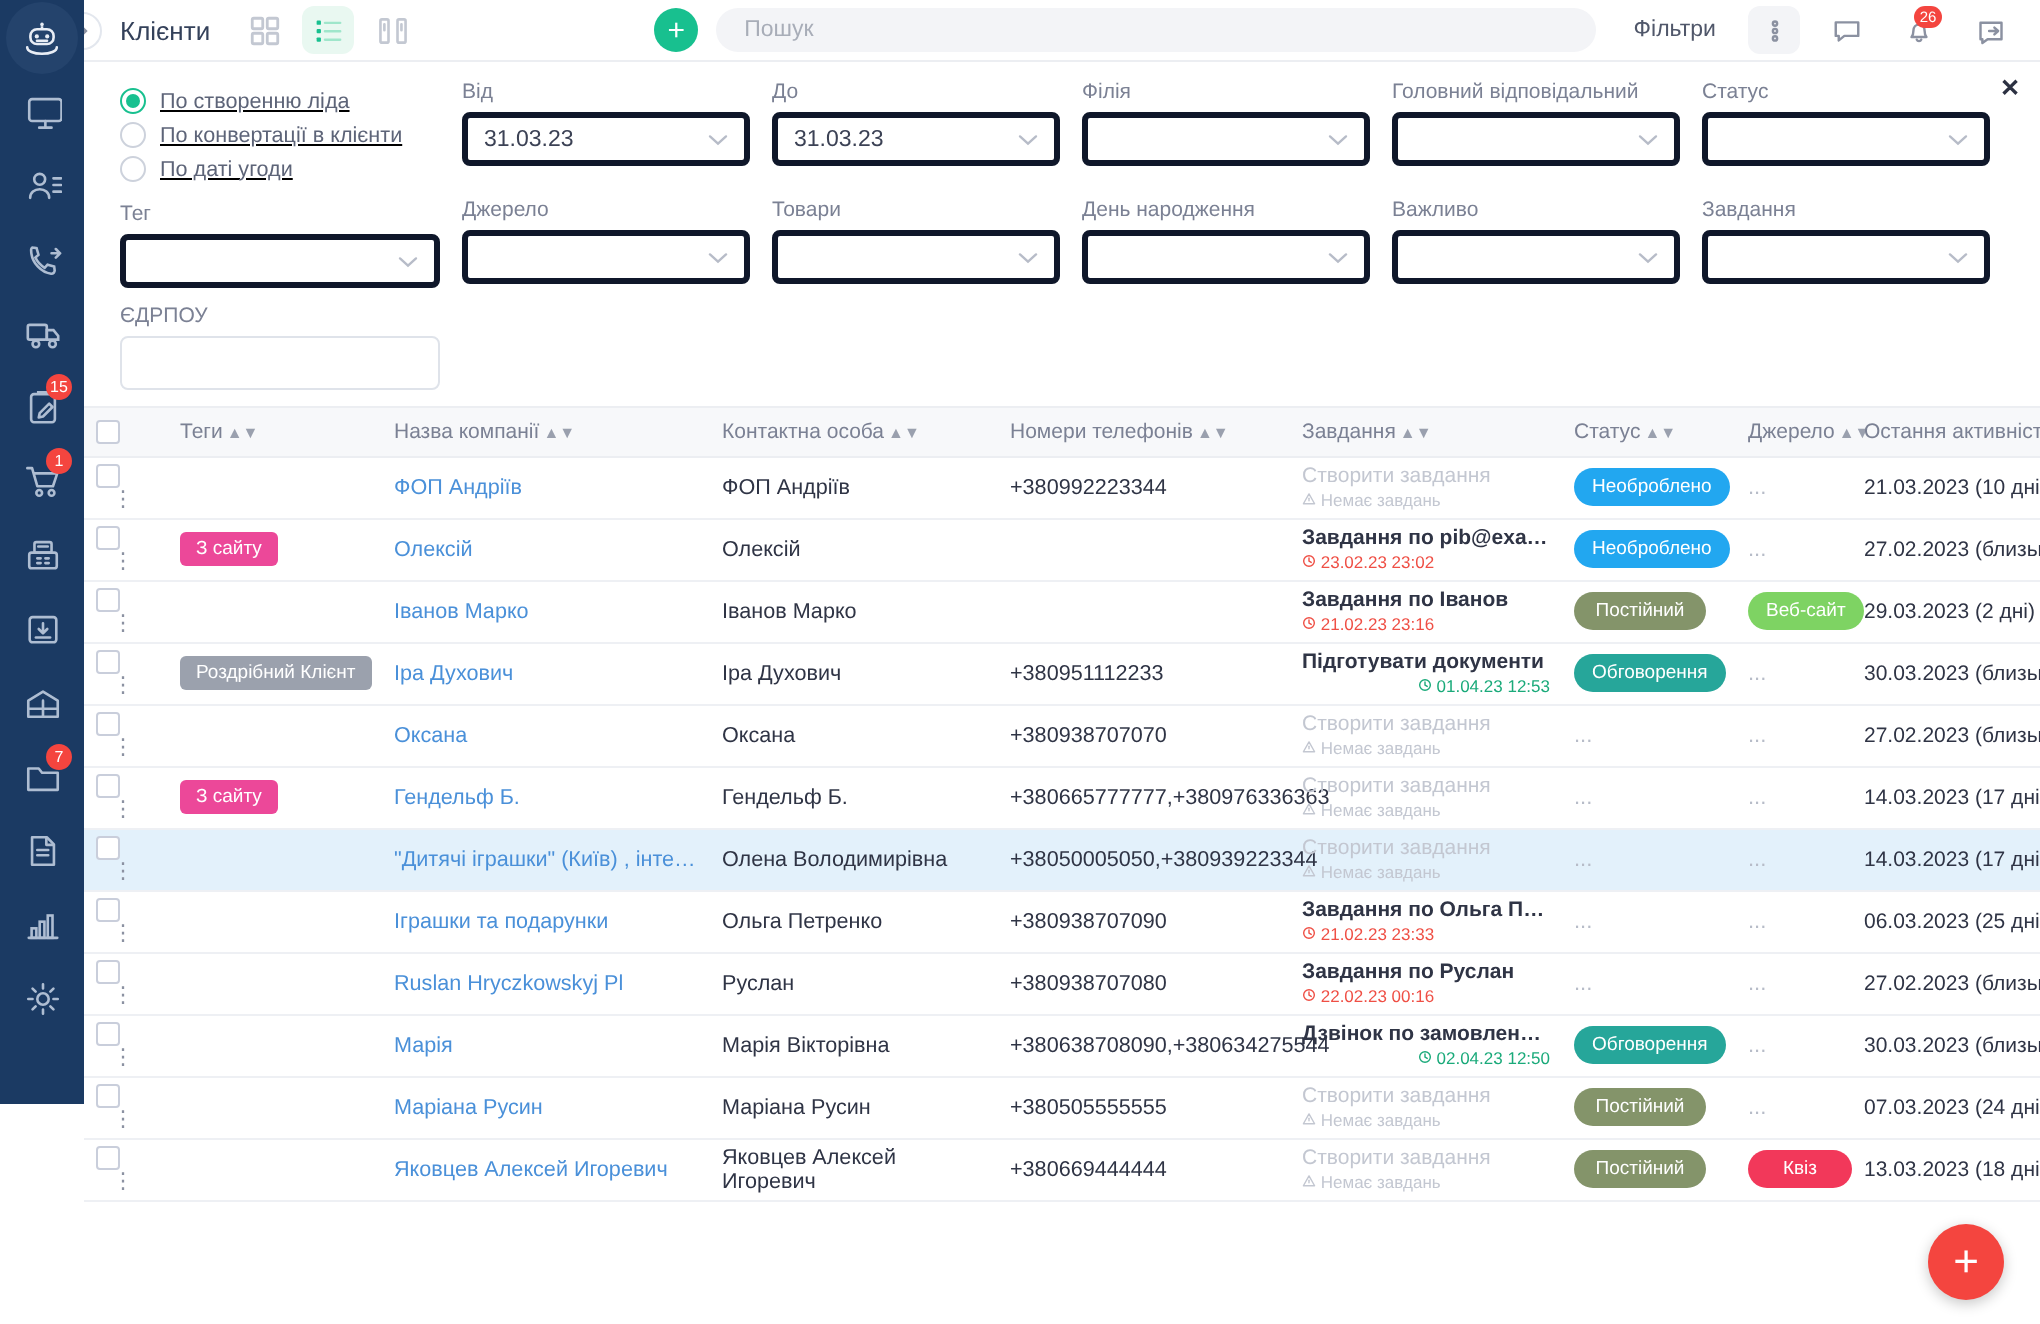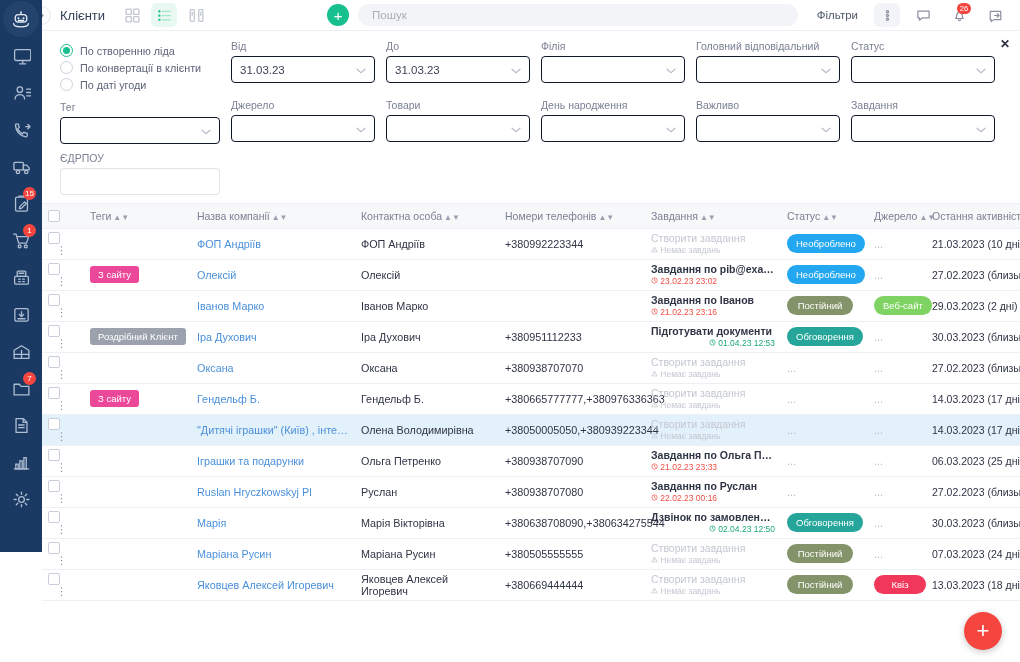--- a/index.html
+++ b/index.html
@@ -79,31 +79,31 @@
   .filter-close {
     position: absolute; top: 7px; right: 10px; font-size: 12px; color: #2b3murd;
     color: #2c3142; cursor: pointer; font-weight: bold; line-height: 1;
   }
   .frow { display: flex; gap: 11px; }
   .frow + .frow { margin-top: 6px; }
   .fcol { width: 144px; flex: 0 0 144px; }
   .fcol.radios { width: 160px; flex: 0 0 160px; padding-top: 2px; }
   .flabel { font-size: 10.5px; color: #7b8194; margin-bottom: 4px; display: block; }
   .fselect {
-    width: 100%; height: 27px; border: 1px solid #0f172a; border-radius: 4px;
+    width: 100%; height: 27px; border: 3px solid #0f172a; border-radius: 4px;
     background: #fff; display: flex; align-items: center; padding: 0 8px;
     font-size: 11.5px; color: #3c4255; cursor: pointer; position: relative;
   }
   .fselect .chev { margin-left: auto; color: #b7bcc8; }
   .finput {
     width: 100%; height: 27px; border: 1px solid #dfe3ea; border-radius: 4px;
     background: #fff; padding: 0 8px; font-size: 11.5px; color: #3c4255;
     font-family: "Liberation Sans", sans-serif; outline: none;
   }
-  .radio-row { display: flex; align-items: center; gap: 7px; height: 17px; cursor: pointer; }
+  .radio-row { display: flex; align-items: center; gap: 7px; height: 17px; cursor: pointer; text-decoration: underline; }
   .radio {
     width: 13px; height: 13px; border-radius: 50%; border: 1.5px solid #cdd2dc;
     flex: 0 0 13px; display: flex; align-items: center; justify-content: center; background: #fff;
   }
   .radio.checked { border-color: #18c08f; }
   .radio.checked::after { content: ""; width: 7px; height: 7px; border-radius: 50%; background: #18c08f; }
   .radio-label { font-size: 10.8px; color: #5d6478; white-space: nowrap; }
 
   
   .table-area { flex: 1; overflow: hidden; background: #fff; position: relative; }

